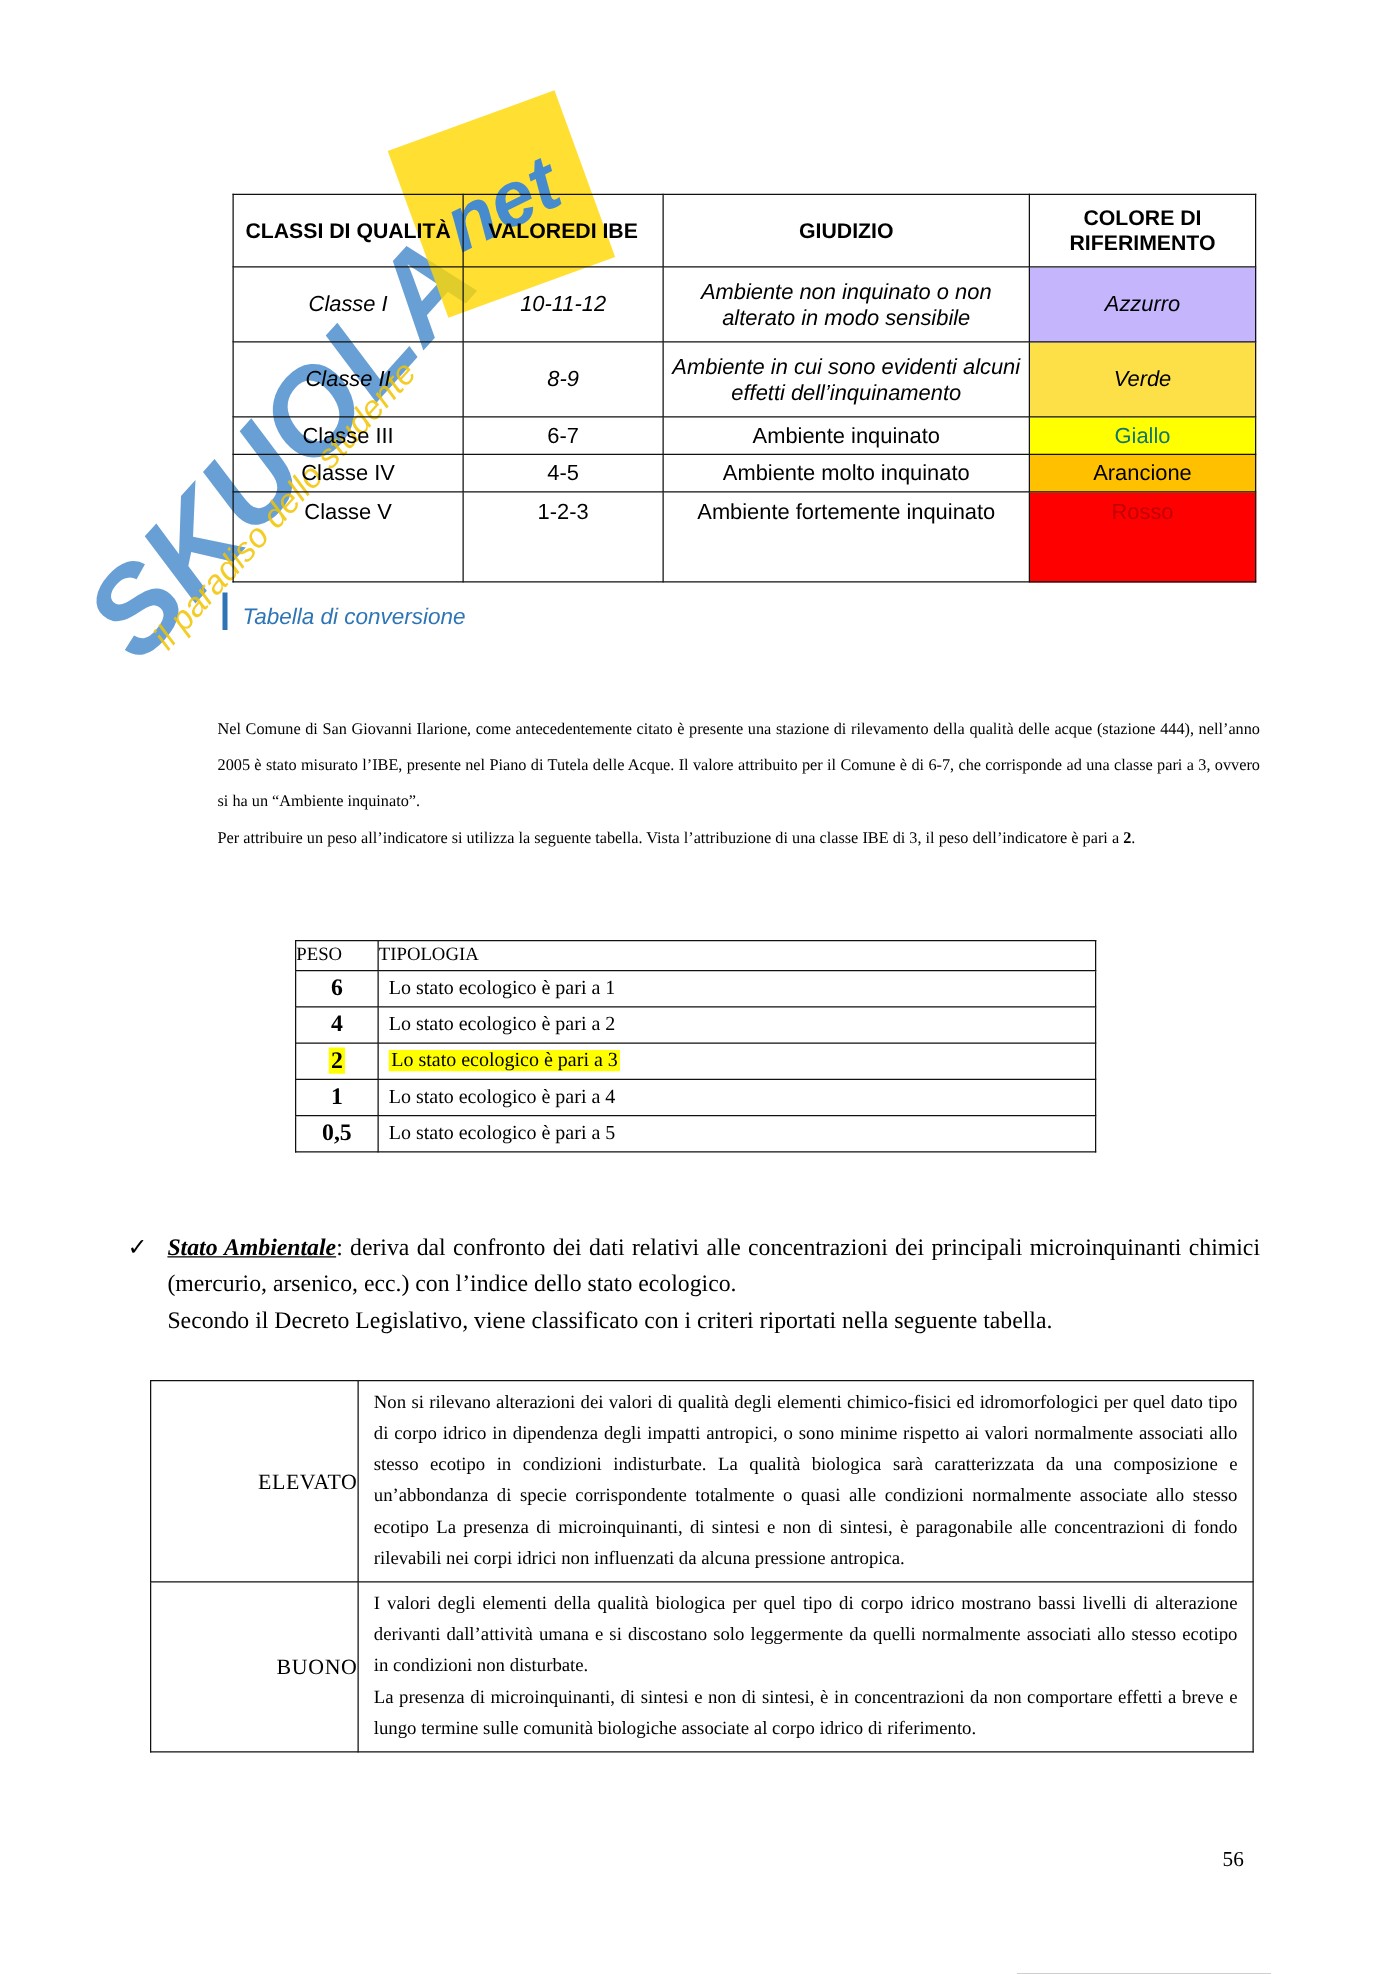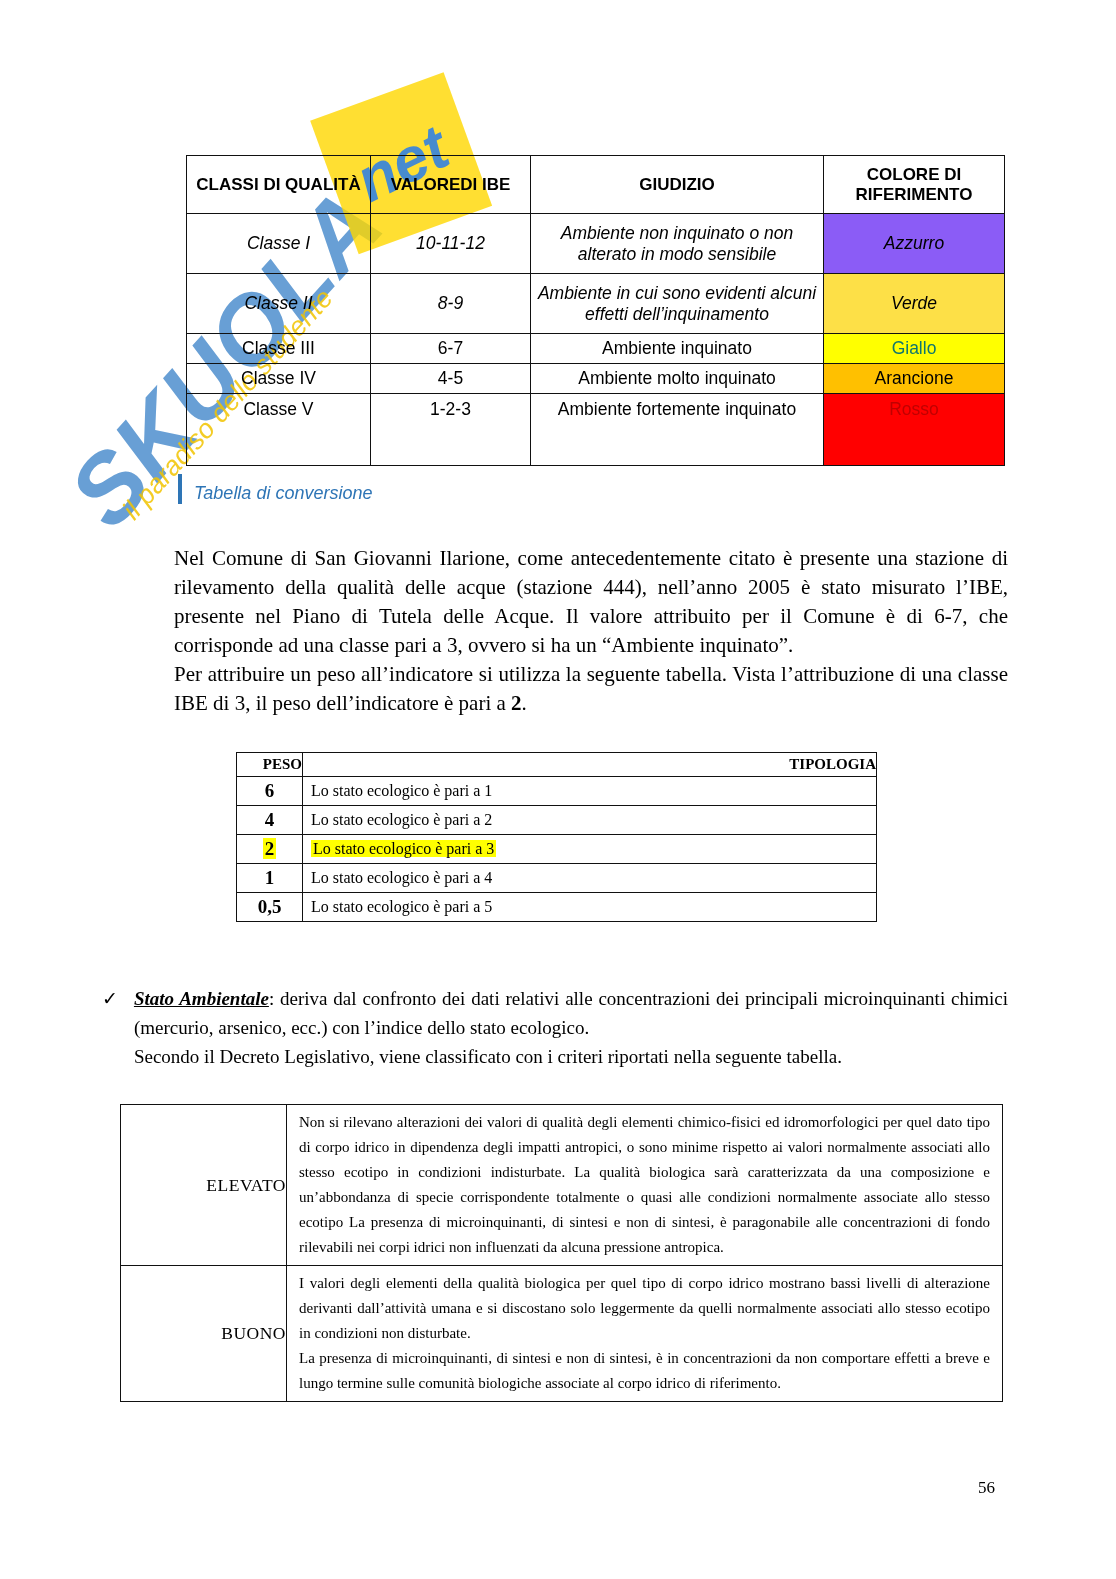--- a/index.html
+++ b/index.html
@@ -37,29 +37,29 @@
   .t1 tr.tall { height:72px; }
   .t1 tr.tall td { vertical-align:top; padding-top:5px; }
   .t1 .color-cell { font-size:17.5px; }
 
   
   .caption-wrap { position:absolute; left:178px; top:474px; display:flex; align-items:flex-end; gap:12px; }
   .caption-bar { width:4px; height:30px; background:#2e75b6; }
   .caption-text { font-family:"Liberation Sans", sans-serif; font-style:italic; font-size:18px; color:#2e75b6; }
 
   
-  .body-text { position:absolute; left:174px; top:544px; width:834px;
-               font-size:21px; line-height:29px; text-align:justify; }
+  .body-text { position:absolute; left:174px; top:568px; width:834px;
+               font-size:13px; line-height:29px; text-align:justify; }
   .body-text p { margin:0; }
 
   
   .t2 { position:absolute; left:236px; top:752px; width:640px; table-layout:fixed;
         font-family:"Liberation Serif", serif; }
   .t2 th, .t2 td { border:1.5px solid #111; }
-  .t2 th { font-weight:bold; font-size:15px; height:24px; text-align:right; }
+  .t2 th { font-weight:normal; font-size:15px; height:24px; text-align:left; }
   .t2 td.peso { text-align:center; font-weight:bold; font-size:19px; height:29px; }
   .t2 td.tip { font-size:16px; padding-left:8px; height:29px; }
   .hl { padding:0 2px; }
 
   
   .bullet { position:absolute; left:102px; top:984px; width:906px; display:flex; gap:16px; }
   .check { font-family:"DejaVu Sans", sans-serif; font-size:19px; font-weight:bold; line-height:29px; }
   .bullet-body { flex:1; font-size:19px; line-height:29px; text-align:justify; }
   .term { font-weight:bold; font-style:italic; text-decoration:underline; }
 
@@ -104,21 +104,21 @@
           <th>VALOREDI IBE</th>
           <th>GIUDIZIO</th>
           <th>COLORE DI RIFERIMENTO</th>
         </tr>
       </thead>
       <tbody>
         <tr class="h60">
           <td>Classe I</td>
           <td>10-11-12</td>
           <td>Ambiente non inquinato o non alterato in modo sensibile</td>
-          <td class="color-cell" style="background: #8b5cf6; color: rgb(0, 0, 0); margin-top: 44px;">Azzurro</td>
+          <td class="color-cell" style="background: #c4b5fd; color: rgb(0, 0, 0); margin-top: 44px;">Azzurro</td>
         </tr>
         <tr class="h60">
           <td>Classe II</td>
           <td>8-9</td>
           <td>Ambiente in cui sono evidenti alcuni effetti dell’inquinamento</td>
           <td class="color-cell" style="background: #fde047; color: rgb(0, 0, 0);">Verde</td>
         </tr>
         <tr class="h30">
           <td>Classe III</td>
           <td>6-7</td>

